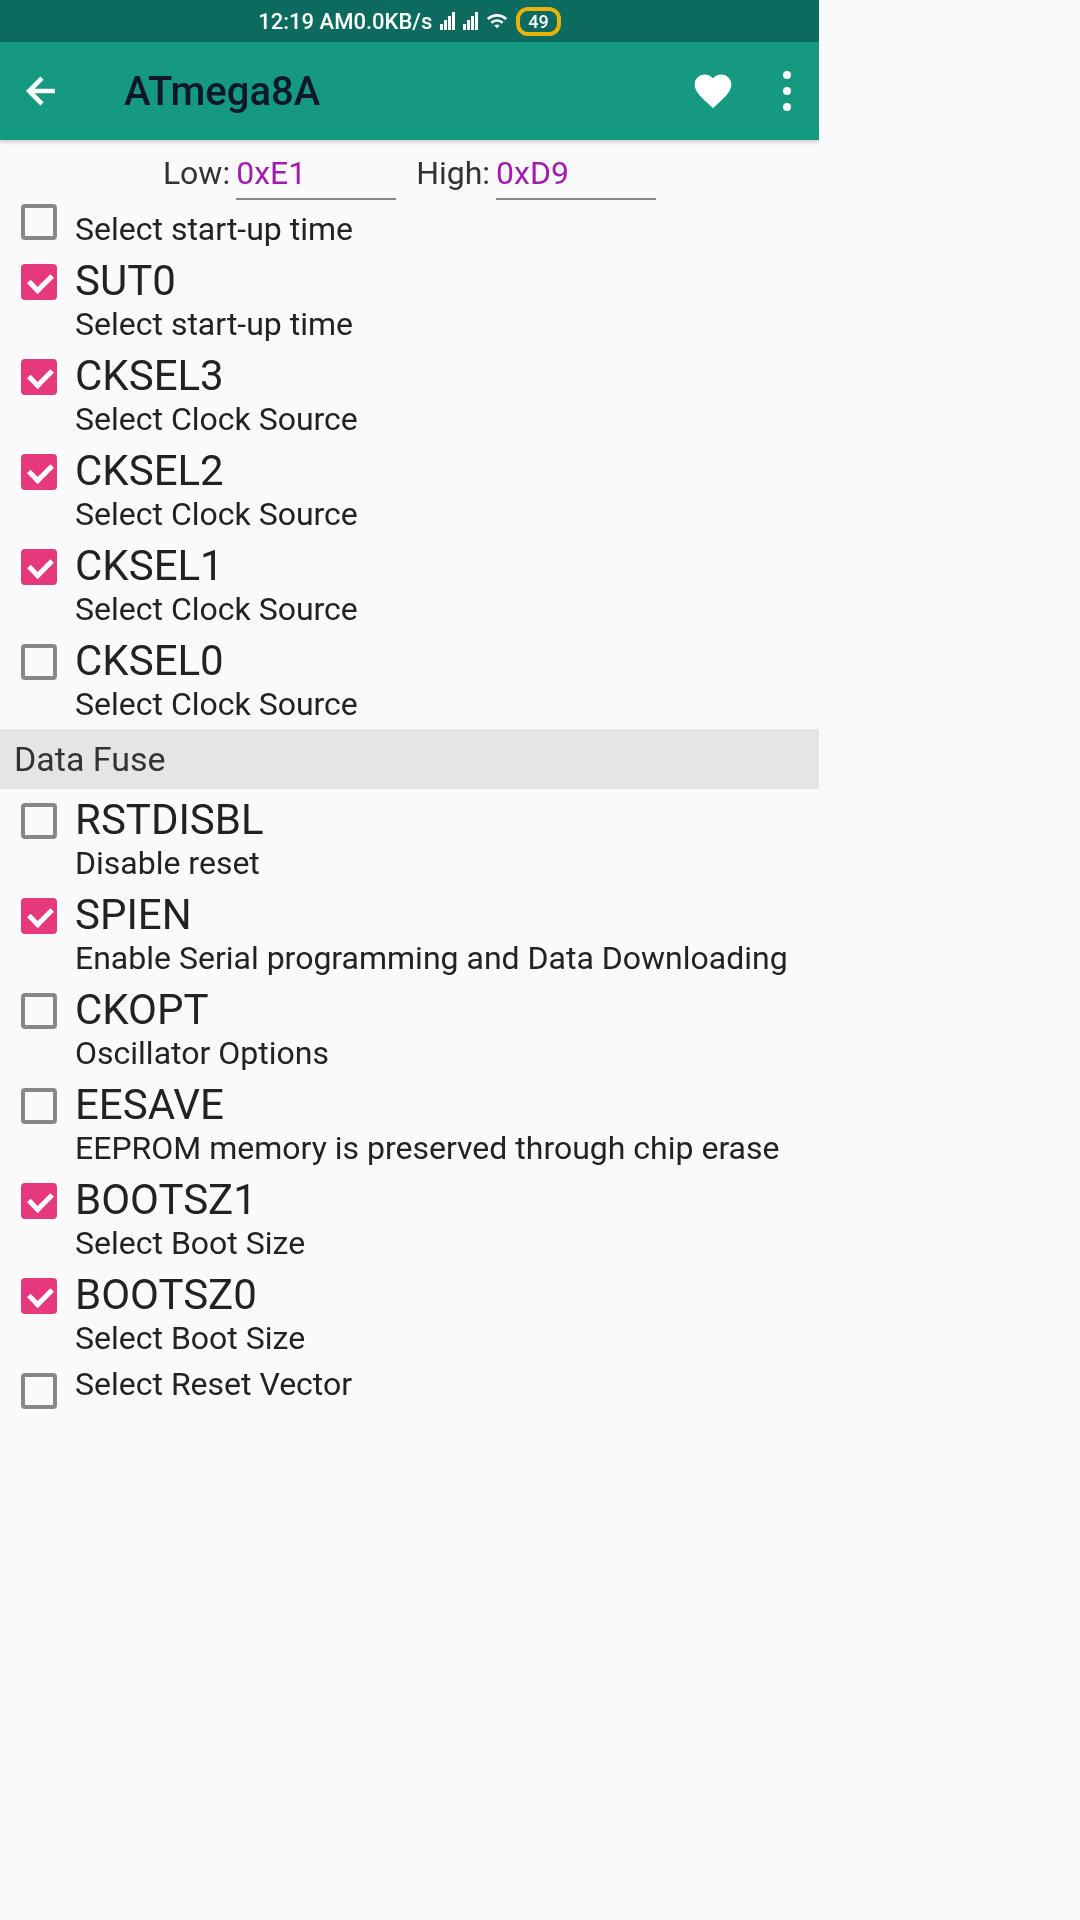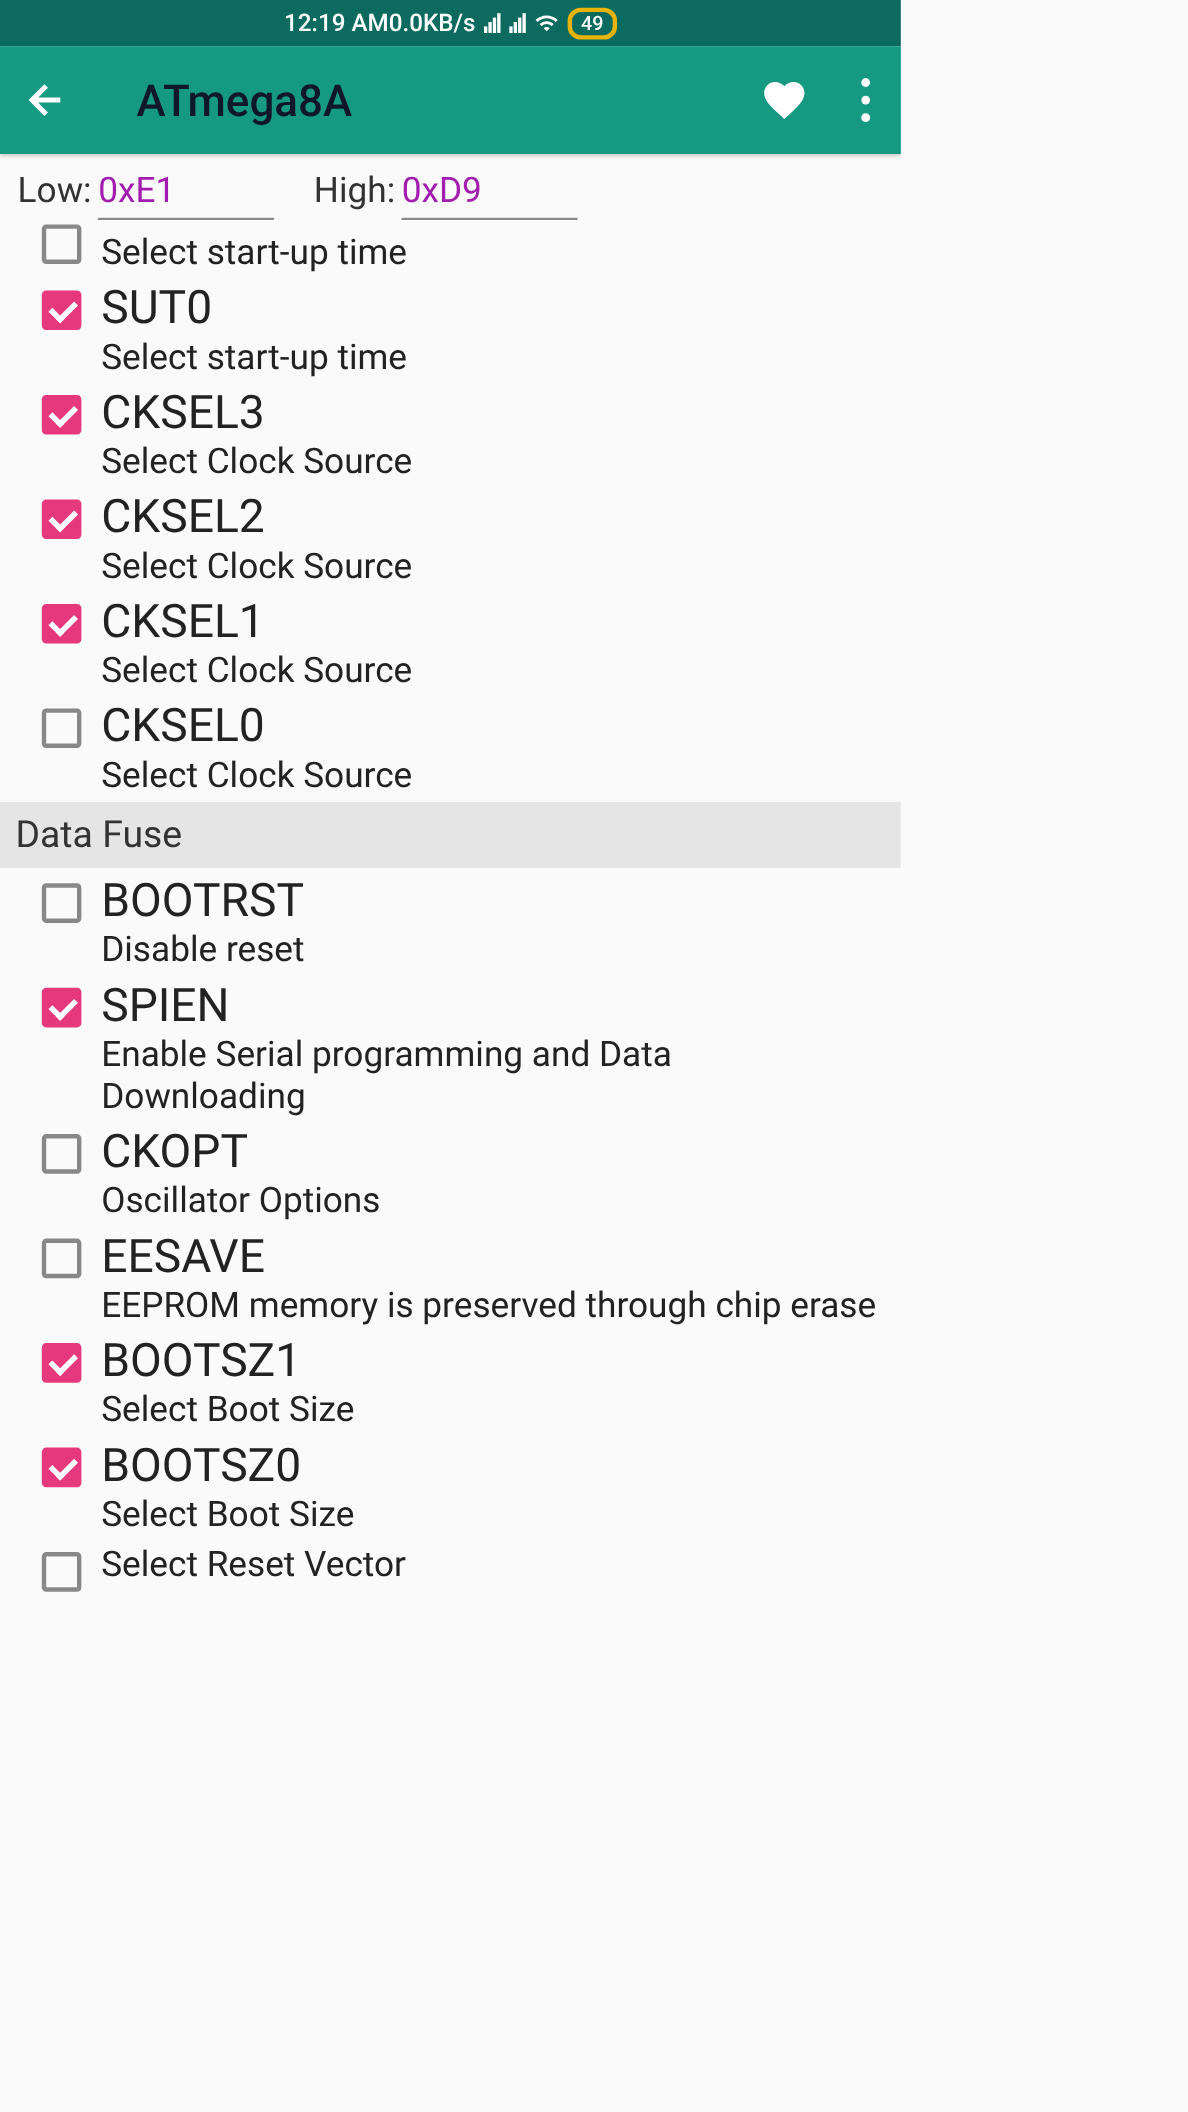--- a/index.html
+++ b/index.html
@@ -71,23 +71,24 @@
     }
     .menu-dot {
       width: 8px;
       height: 8px;
       background: white;
       border-radius: 50%;
     }
     .fuse-inputs {
       display: flex;
       padding: 14px 16px 10px;
-      gap: 36px;
+      gap: 20px;
       font-size: 32px;
       color: #333;
+      justify-content: center;
     }
     .fuse-group {
       display: flex;
       align-items: baseline;
     }
     .fuse-label {
       margin-right: 6px;
     }
     .fuse-value {
       border: none;
@@ -100,21 +101,20 @@
       font-family: inherit;
     }
     .list {
       padding: 0 18px;
     }
     .list-item {
       display: flex;
       align-items: flex-start;
       padding: 4px 3px;
       gap: 18px;
-      margin-left: 17px;
     }
     .list-item.partial {
       padding-top: 0;
     }
     .checkbox {
       width: 36px;
       height: 36px;
       border: 4px solid #888;
       border-radius: 4px;
       margin-top: 8px;
@@ -267,21 +267,21 @@
     </div>
   </div>
 </div>
 
 <div class="section-header">Data Fuse</div>
 
 <div class="list">
   <div class="list-item">
     <div class="checkbox"></div>
     <div class="item-text">
-      <div class="item-name">BOOTRST</div>
+      <div class="item-name">RSTDISBL</div>
       <div class="item-desc">Disable reset</div>
     </div>
   </div>
   <div class="list-item">
     <div class="checkbox checked"></div>
     <div class="item-text">
       <div class="item-name">SPIEN</div>
       <div class="item-desc">Enable Serial programming and Data Downloading</div>
     </div>
   </div>

